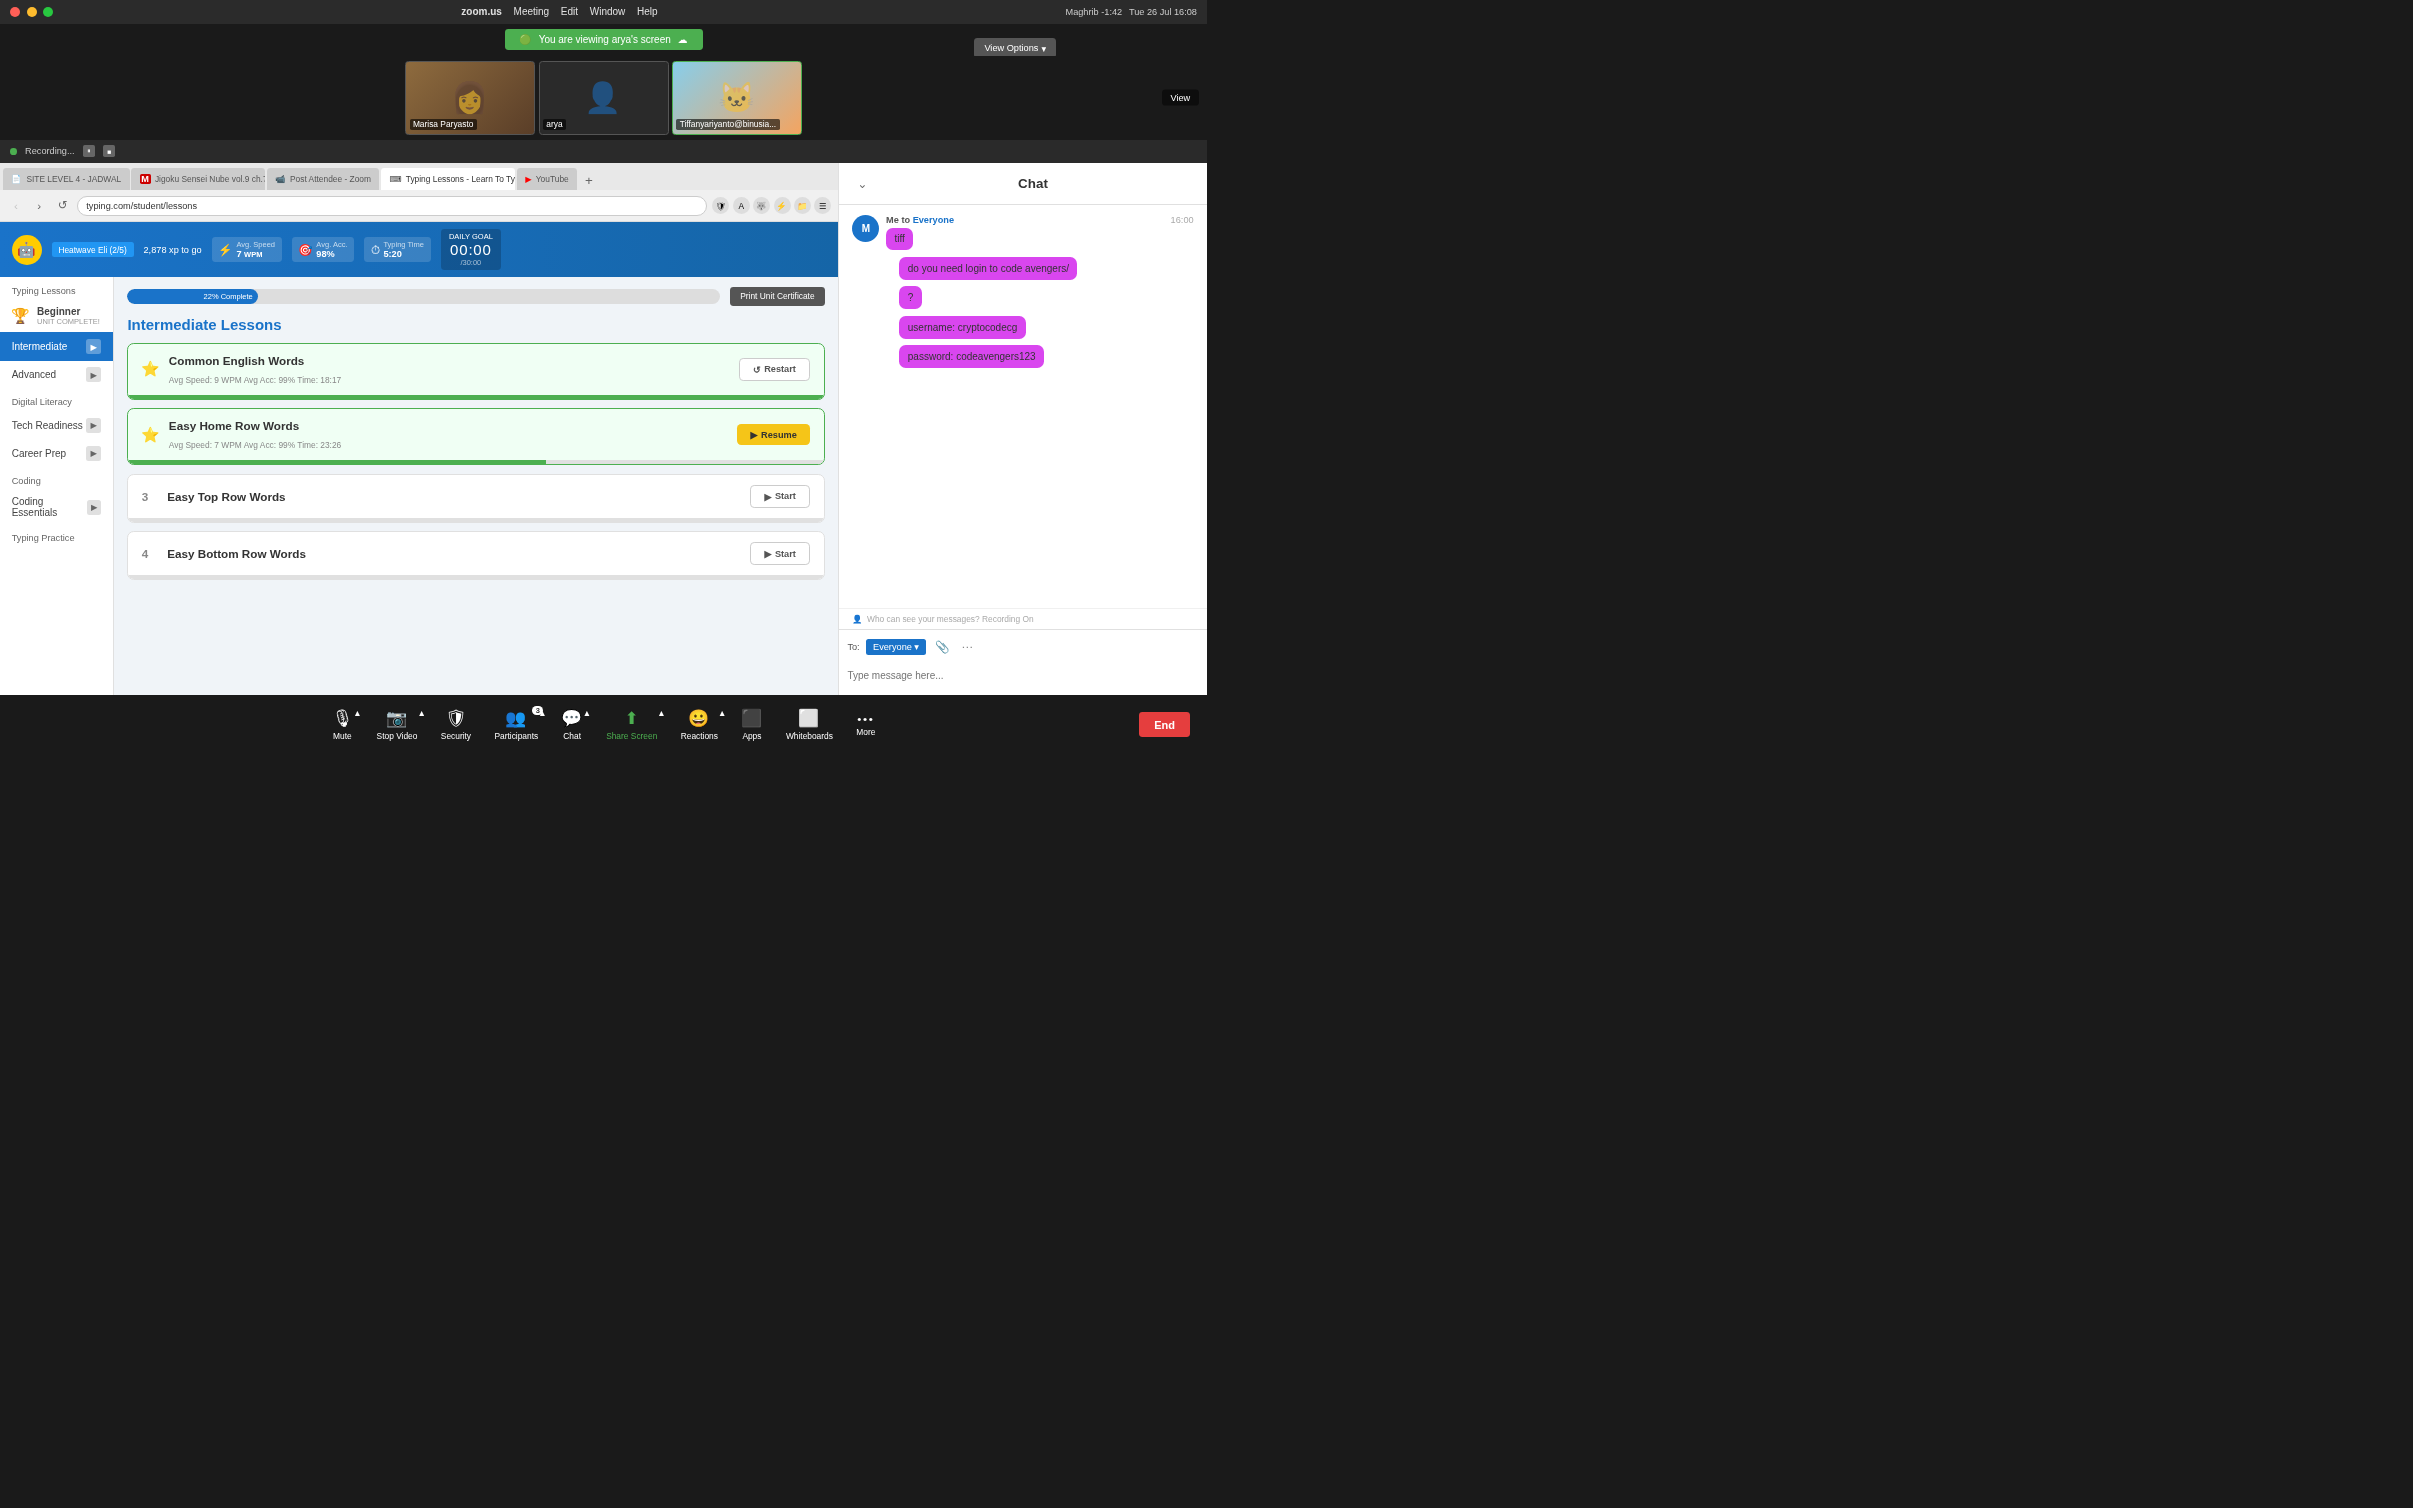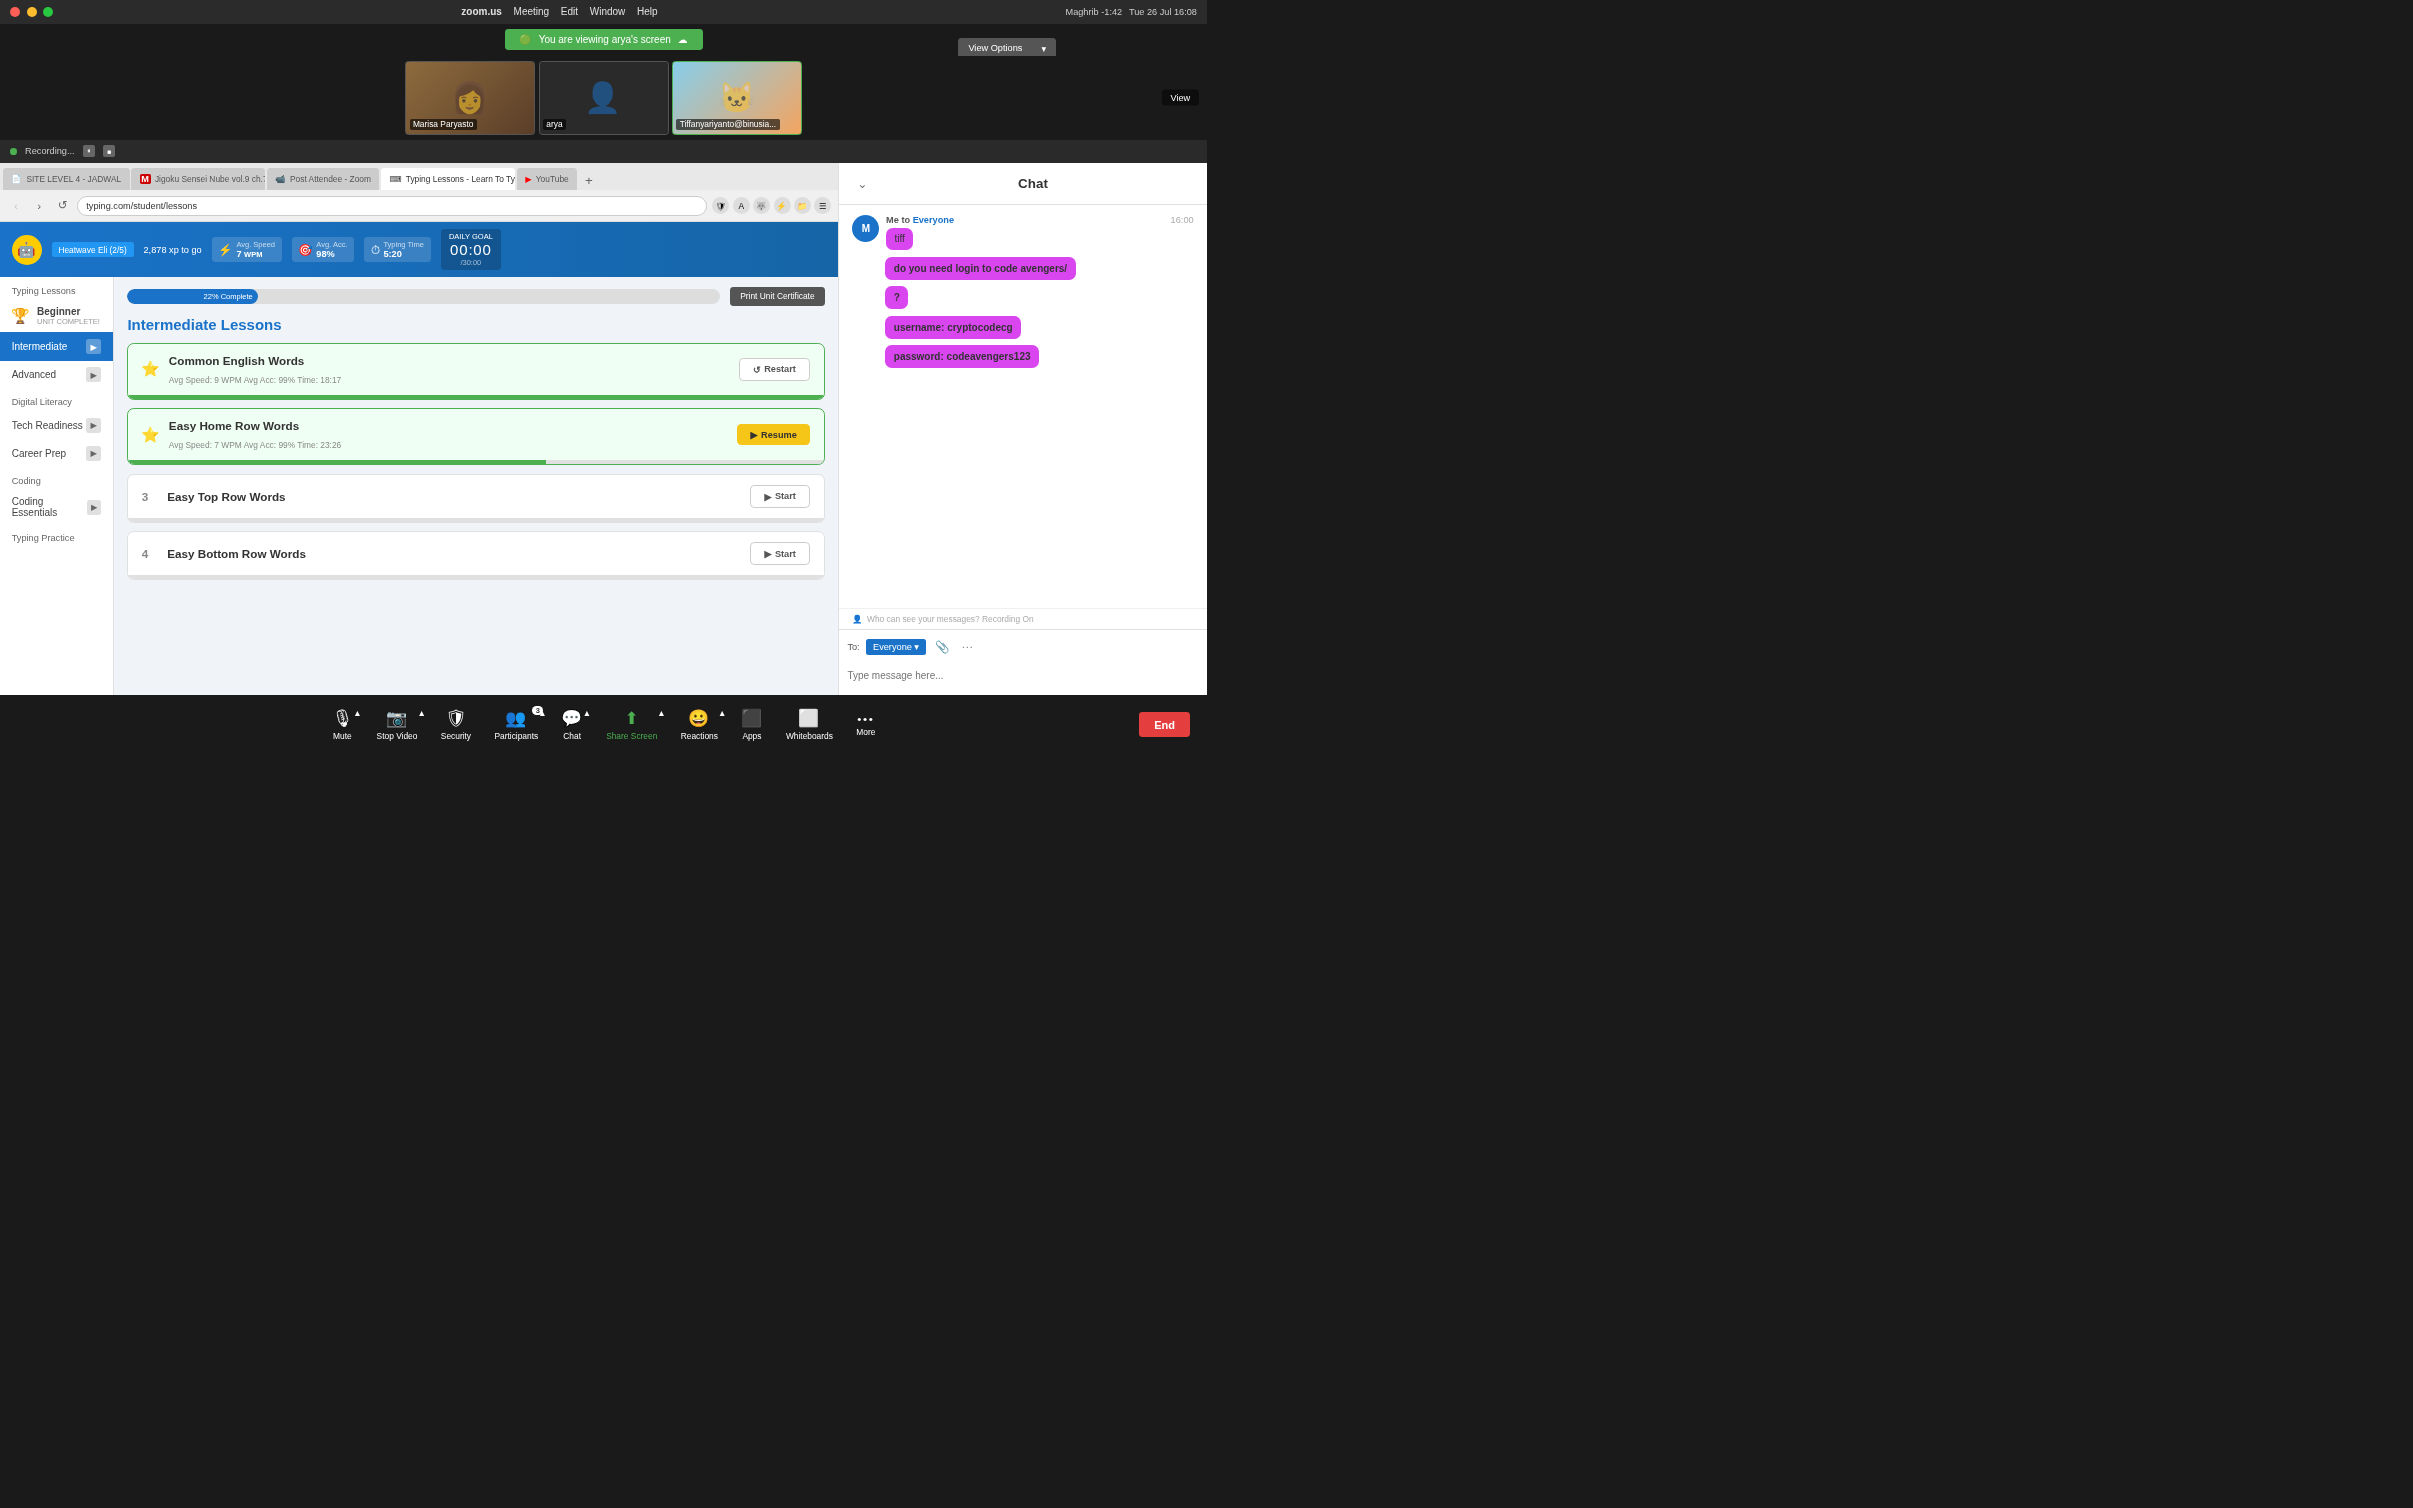--- a/index.html
+++ b/index.html
@@ -78,21 +78,21 @@
       right: 151px;
       background: #555;
       color: white;
       font-size: 9.2px;
       padding: 4.2px 10px;
       border-radius: 3.4px;
       border: none;
       cursor: pointer;
       display: flex;
       align-items: center;
-      gap: 19px;
+      gap: 3px;
       margin-top: 17px;
     }
 
     
     .video-bar {
       height: 84px;
       background: #1a1a1a;
       display: flex;
       align-items: center;
       justify-content: center;
@@ -766,22 +766,21 @@
       background: linear-gradient(135deg, #8e6b3e, #5a3e28);
     }
     .thumb-arya {
       background: #2a2a2a;
     }
     .thumb-tiff {
       background: linear-gradient(135deg, #87ceeb, #f4a460);
     }
 
     .chat-msg-standalone {
-      margin-left: 33px;
-      font-weight: bold;
+      margin-left: 47px;
     }
   </style>
 </head>
 <body>
 
 <div class="mac-titlebar">
   <div class="mac-titlebar-left">
     <div class="mac-dot red"></div>
     <div class="mac-dot yellow"></div>
     <div class="mac-dot green"></div>

